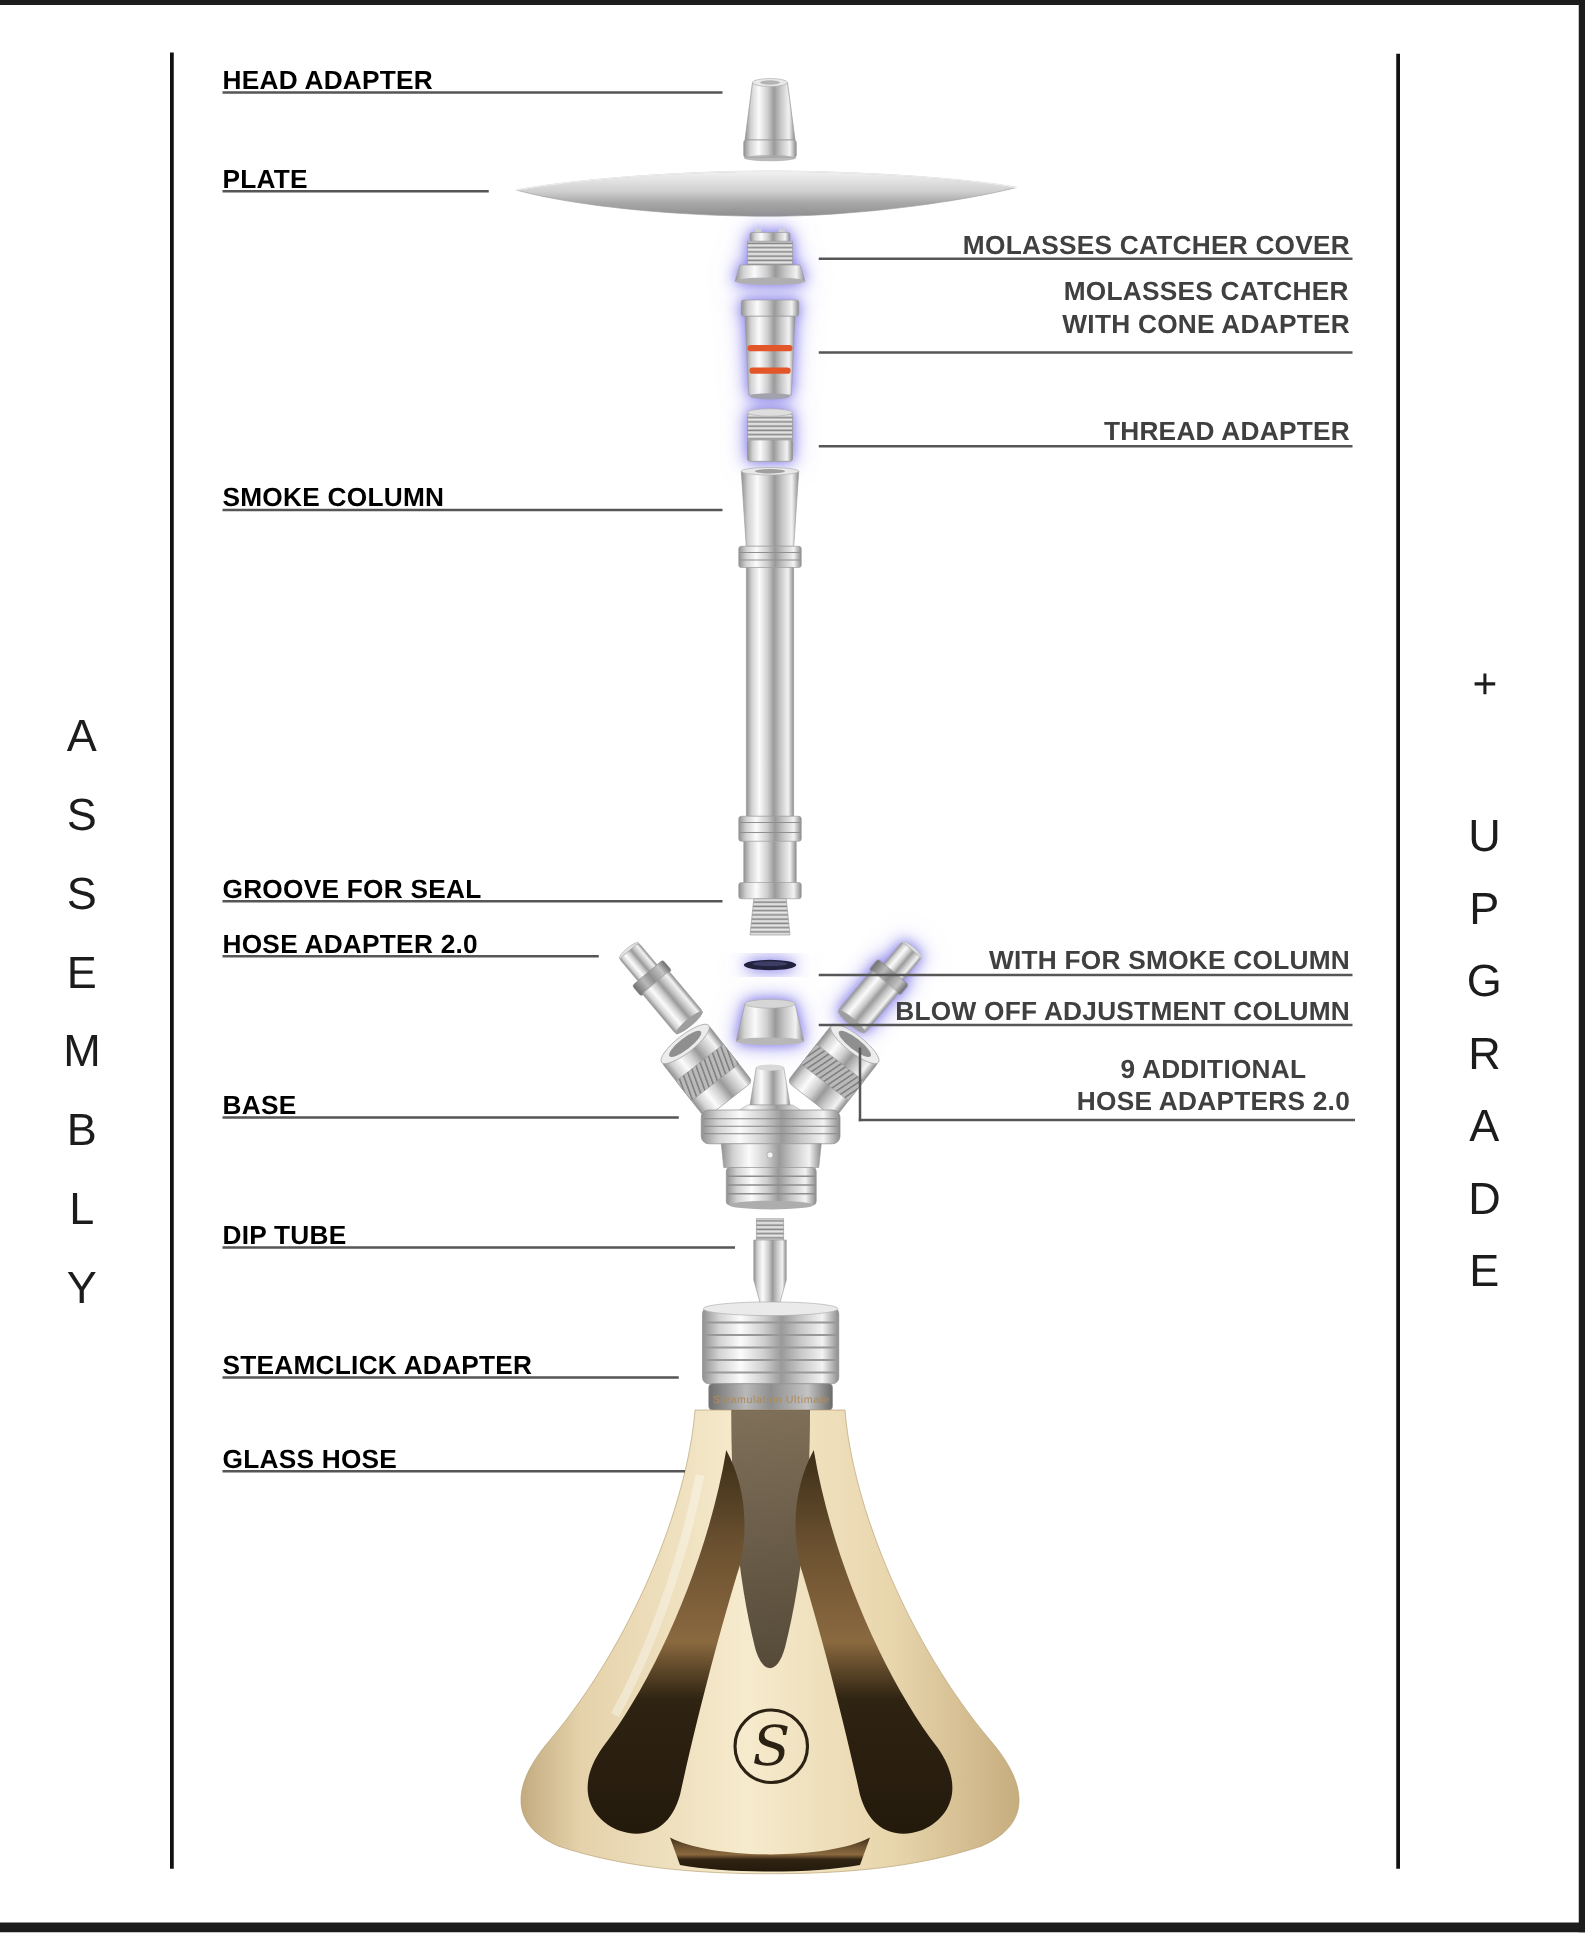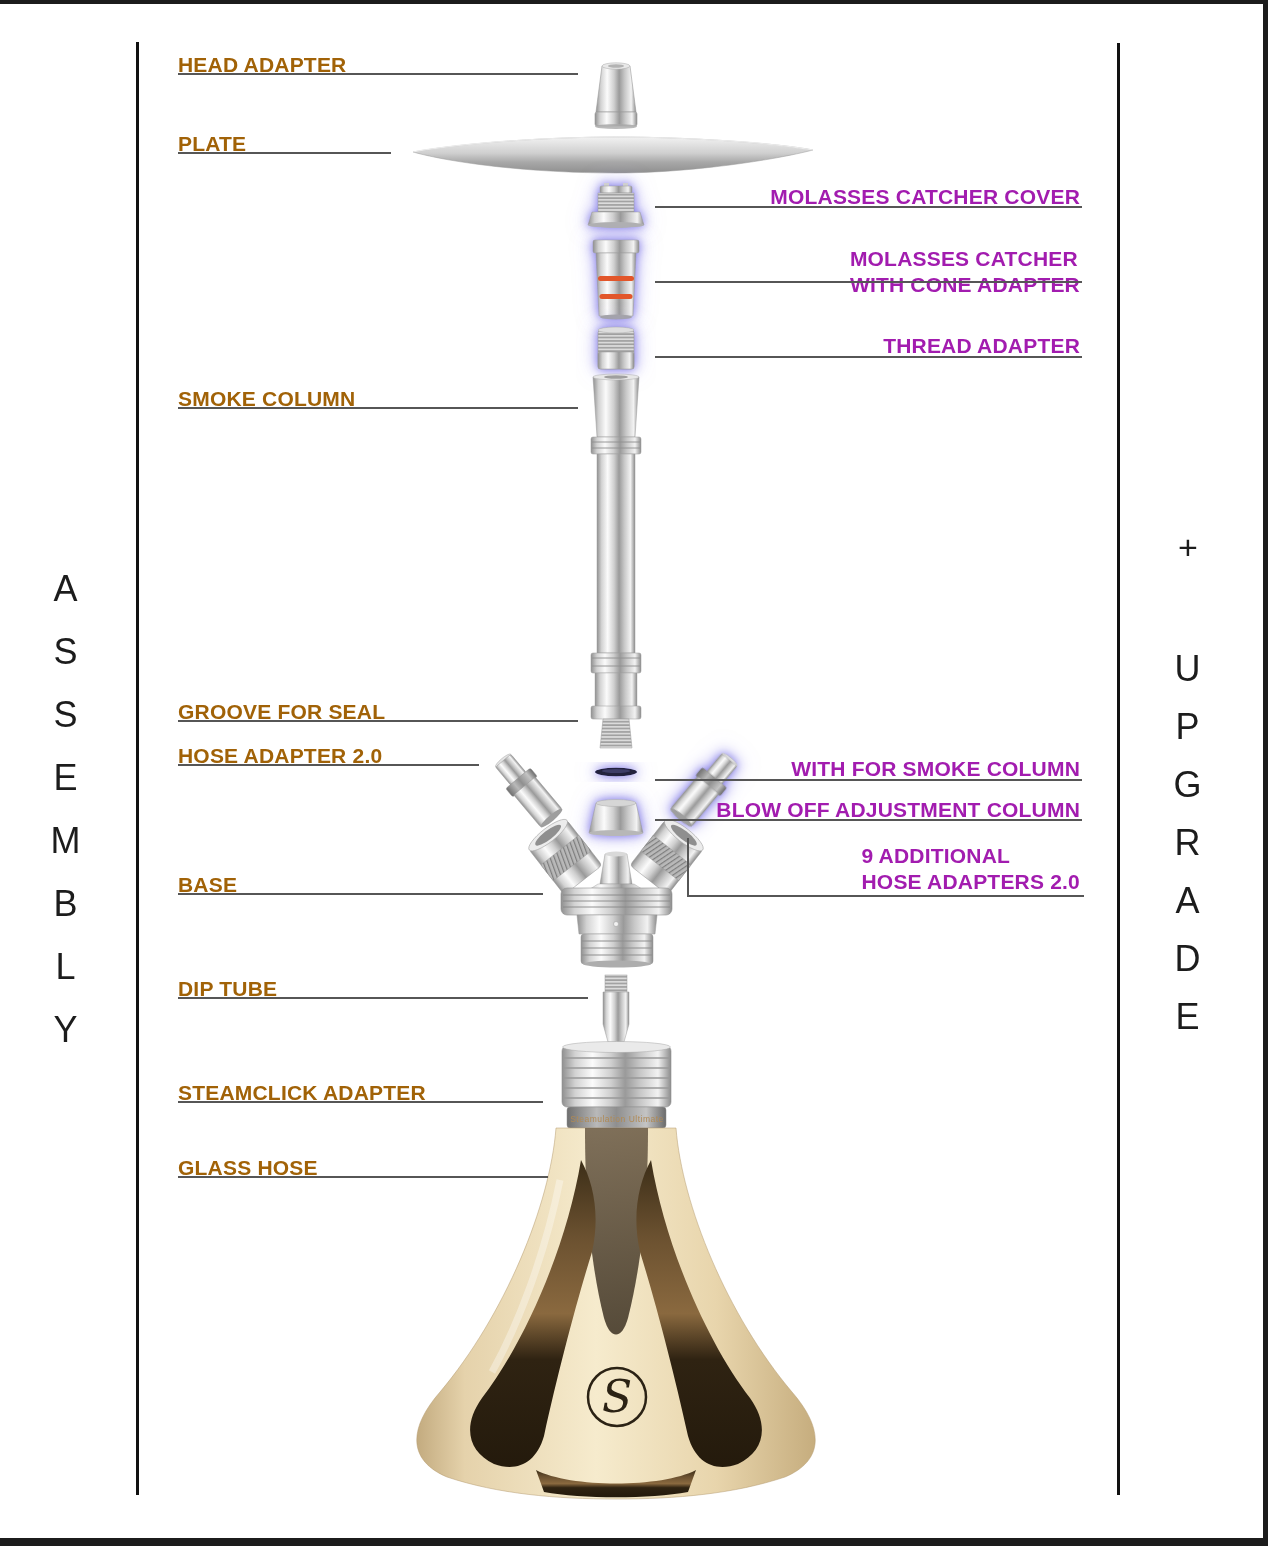--- a/index.html
+++ b/index.html
@@ -11,22 +11,22 @@
   .rail{position:absolute;width:2.5px;background:#111;}
   .rail.left{left:136px;top:42px;height:1453px;}
   .rail.right{left:1117px;top:43px;height:1452px;}
   .vtext{position:absolute;writing-mode:vertical-rl;text-orientation:upright;
          font-size:36px;font-weight:300;color:#1c1c1c;width:40px;text-align:center;}
   .vtext.assembly{left:46px;top:568px;letter-spacing:22px;}
   .vtext.upgrade{left:1168px;top:648px;letter-spacing:17px;}
   .plus{position:absolute;left:1168px;top:528px;width:40px;text-align:center;
         font-size:34px;font-weight:300;color:#1c1c1c;}
   .lbl{position:absolute;font-weight:bold;font-size:21px;line-height:26px;letter-spacing:.2px;white-space:nowrap;}
-  .lbl.gold{color:#a16207;left:178px;}
-  .lbl.navy{color:#a21caf;right:188px;text-align:left;}
+  .lbl.gold{color:#000000;left:178px;}
+  .lbl.navy{color:#404040;right:188px;text-align:center;}
   .rule{position:absolute;height:2px;background:#565656;}
   .bracket{position:absolute;border-left:2px solid #565656;border-bottom:2px solid #565656;}
   svg{position:absolute;left:0;top:0;}
 </style>
 </head>
 <body>
 
 <div class="frame-top"></div>
 <div class="frame-bottom"></div>
 <div class="frame-right"></div>
@@ -256,21 +256,21 @@
 
 <div class="lbl gold" style="top:1080px"><span>STEAMCLICK ADAPTER</span></div>
 <div class="rule" style="left:178px;top:1101px;width:365px"></div>
 
 <div class="lbl gold" style="top:1155px"><span>GLASS HOSE</span></div>
 <div class="rule" style="left:178px;top:1176px;width:370px"></div>
 
 <div class="lbl navy" style="top:184px"><span>MOLASSES CATCHER COVER</span></div>
 <div class="rule" style="left:655px;top:206px;width:427px"></div>
 
-<div class="lbl navy" style="top:246px"><span>MOLASSES CATCHER</span><br><span>WITH CONE ADAPTER</span></div>
+<div class="lbl navy" style="top:221px"><span>MOLASSES CATCHER</span><br><span>WITH CONE ADAPTER</span></div>
 <div class="rule" style="left:655px;top:281px;width:427px"></div>
 
 <div class="lbl navy" style="top:333px"><span>THREAD ADAPTER</span></div>
 <div class="rule" style="left:655px;top:356px;width:427px"></div>
 
 <div class="lbl navy" style="top:756px"><span>WITH FOR SMOKE COLUMN</span></div>
 <div class="rule" style="left:655px;top:779px;width:427px"></div>
 
 <div class="lbl navy" style="top:797px"><span>BLOW OFF ADJUSTMENT COLUMN</span></div>
 <div class="rule" style="left:655px;top:819px;width:427px"></div>

